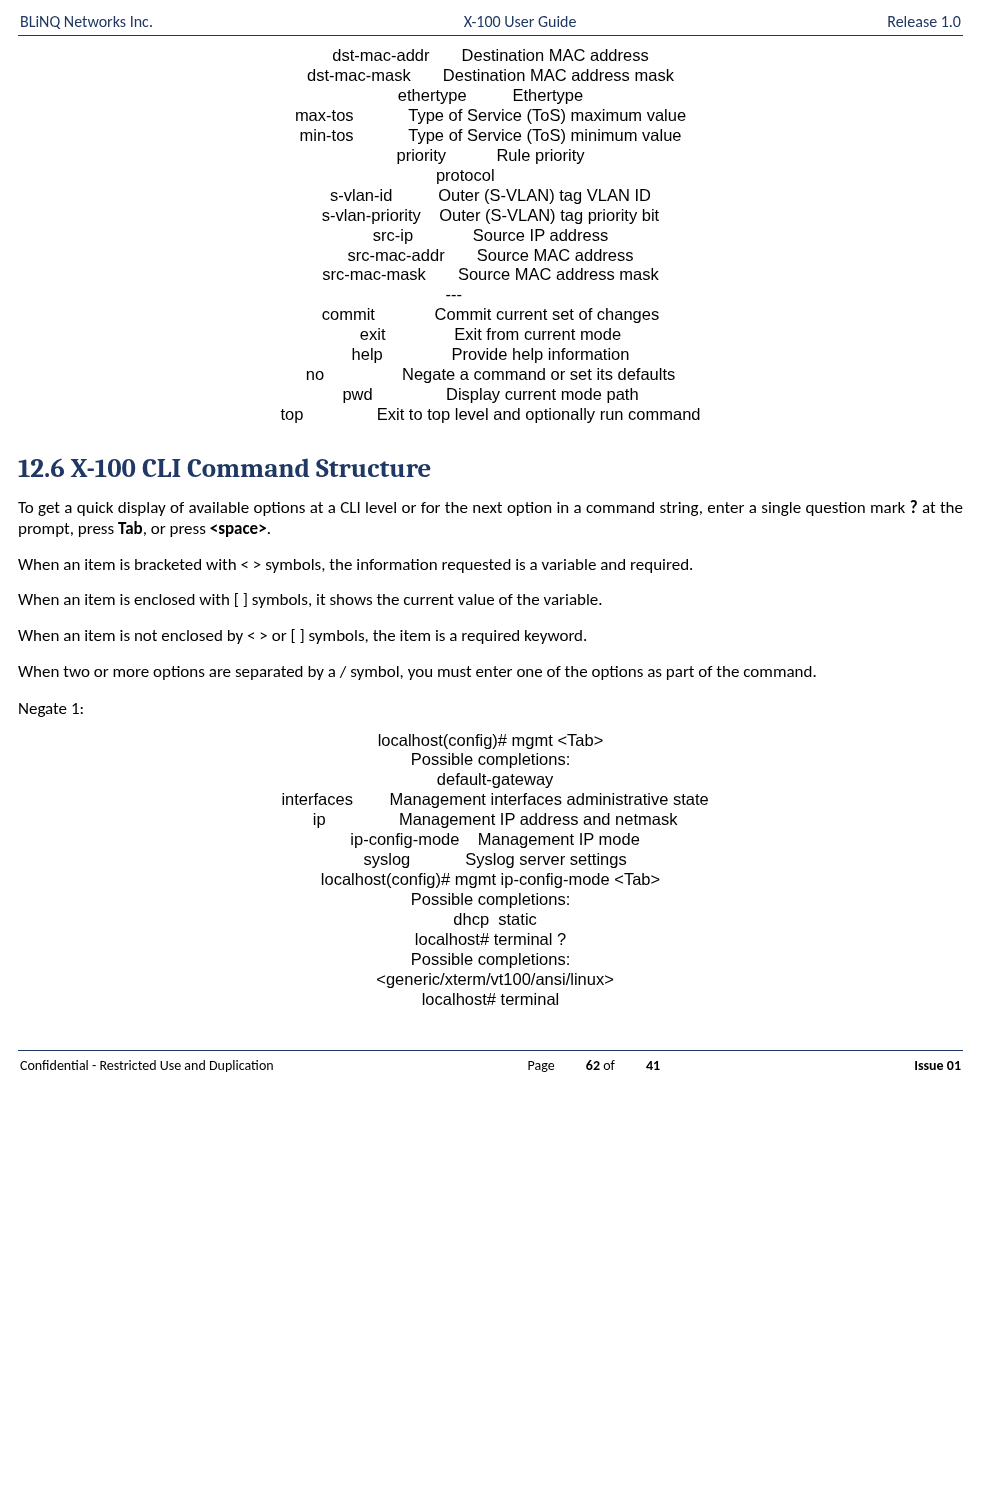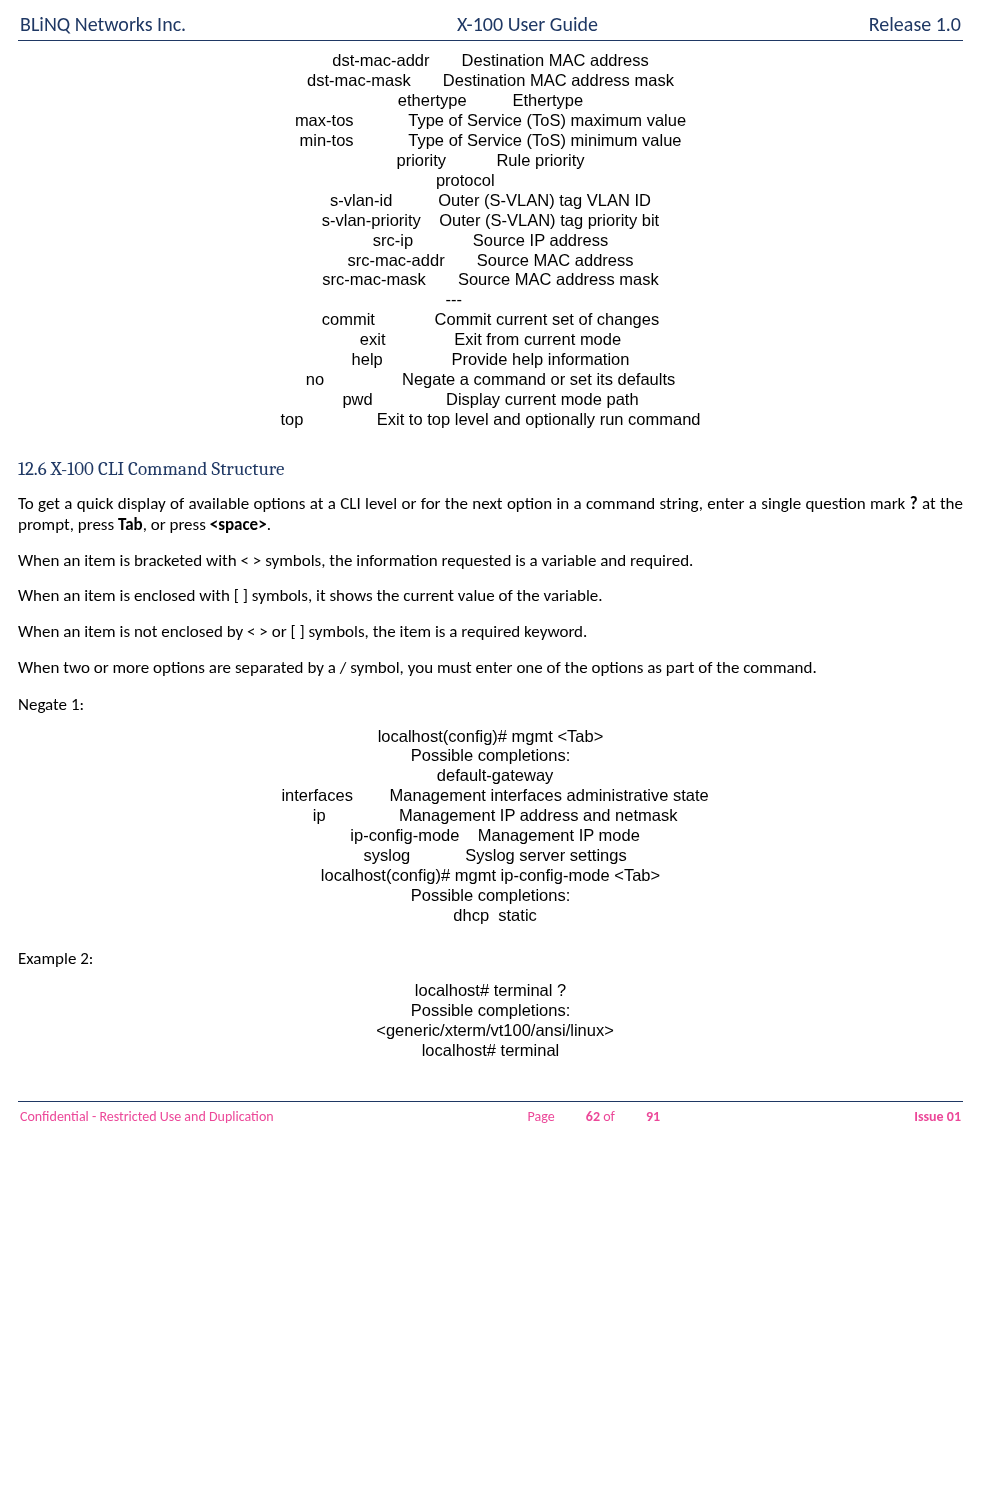--- a/index.html
+++ b/index.html
@@ -11,21 +11,21 @@
     width: 981px;
   }
   .page {
     padding: 12px 18px 10px 18px;
     box-sizing: border-box;
   }
   .header-bar {
     display: flex;
     justify-content: space-between;
     color: #1f3864;
-    font-size: 20px;
+    font-size: 16px;
     padding: 0 2px 4px 2px;
     border-bottom: 1px solid #1f3864;
   }
   .content {
     padding: 10px 0 0 0;
   }
   pre.code {
     font-family: Liberation Sans, sans-serif;
     font-size: 16.5px;
     line-height: 1.21;
@@ -35,38 +35,38 @@
     text-align: center;
   }
   .indent-code {
     padding-left: 70px;
     margin-top: 30px;
     margin-bottom: 24px;
   }
   h2.section-title {
     color: #1f3864;
     font-family: Cambria, "Times New Roman", serif;
-    font-weight: normal;
-    font-size: 19px;
+    font-weight: bold;
+    font-size: 27px;
     margin: 28px 0 14px 0;
   }
   p.body {
     font-size: 17px;
     line-height: 1.22;
     margin: 0 0 15px 0;
     text-align: justify;
   }
   p.example-label {
     font-size: 17px;
     margin: 0 0 12px 0;
   }
   .footer-bar {
     display: flex;
     justify-content: space-between;
-    color: #ec4899;
+    color: #000000;
     font-size: 14px;
     padding: 6px 2px 0 2px;
     border-top: 1px solid #1f3864;
     margin-top: 40px;
   }
   .footer-center {
     text-align: center;
   }
   .page-num-strong {
     font-weight: bold;
@@ -126,29 +126,28 @@
 Possible completions:
   default-gateway
   interfaces        Management interfaces administrative state
   ip                Management IP address and netmask
   ip-config-mode    Management IP mode
   syslog            Syslog server settings
 localhost(config)# mgmt ip-config-mode &lt;Tab&gt;
 Possible completions:
   dhcp  static</pre>
 
-    <p class="example-label" style="margin-top:22px;">Example 2:</p>
     <pre class="code">localhost# terminal ?
 Possible completions:
   &lt;generic/xterm/vt100/ansi/linux&gt;
 localhost# terminal</pre>
 
   </div>
 
   <div class="footer-bar">
     <span>Confidential - Restricted Use and Duplication</span>
     <span class="footer-center">
-      <span>Page </span><span class="page-num-strong">62</span><span> of </span><span class="page-num-strong">91</span>
+      <span>Page </span><span class="page-num-strong">62</span><span> of </span><span class="page-num-strong">41</span>
     </span>
     <span class="issue-right">Issue 01</span>
   </div>
 
 </div>
 
 </body></html>

